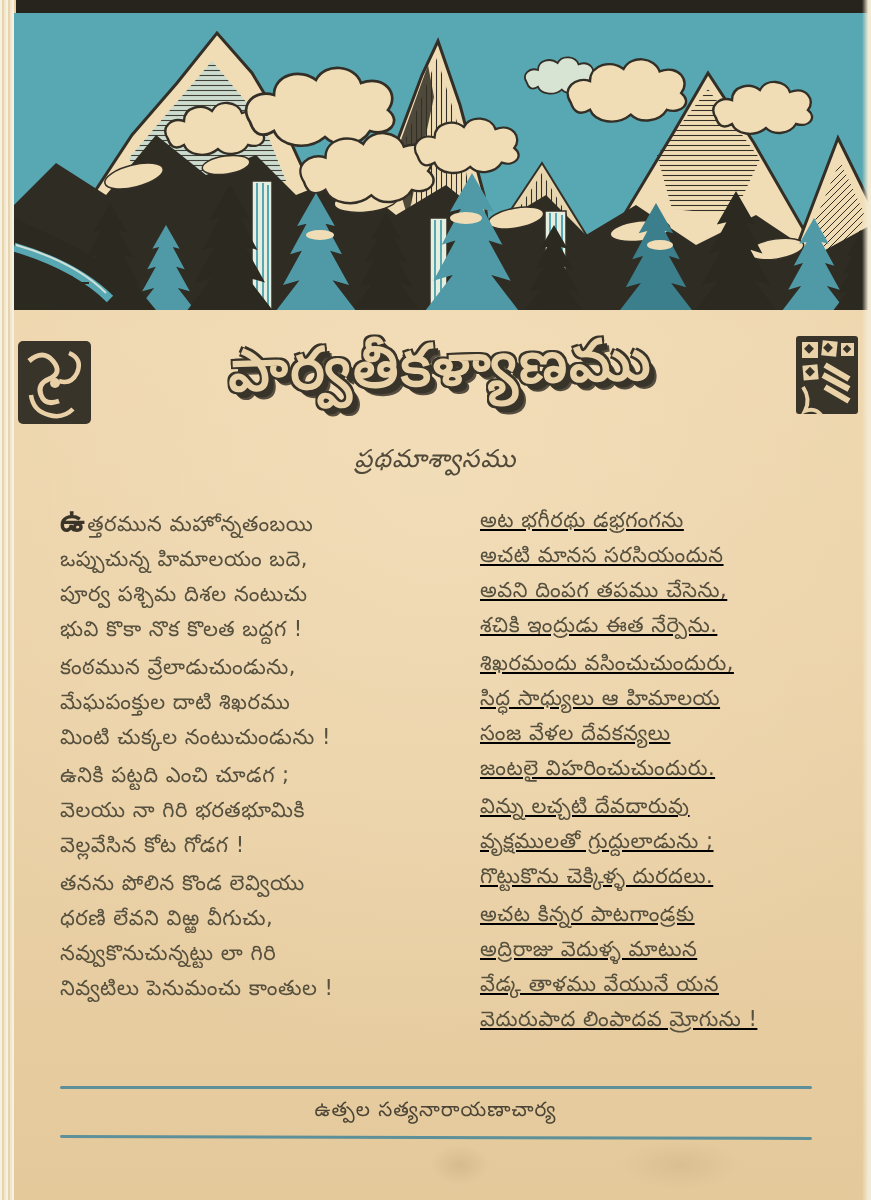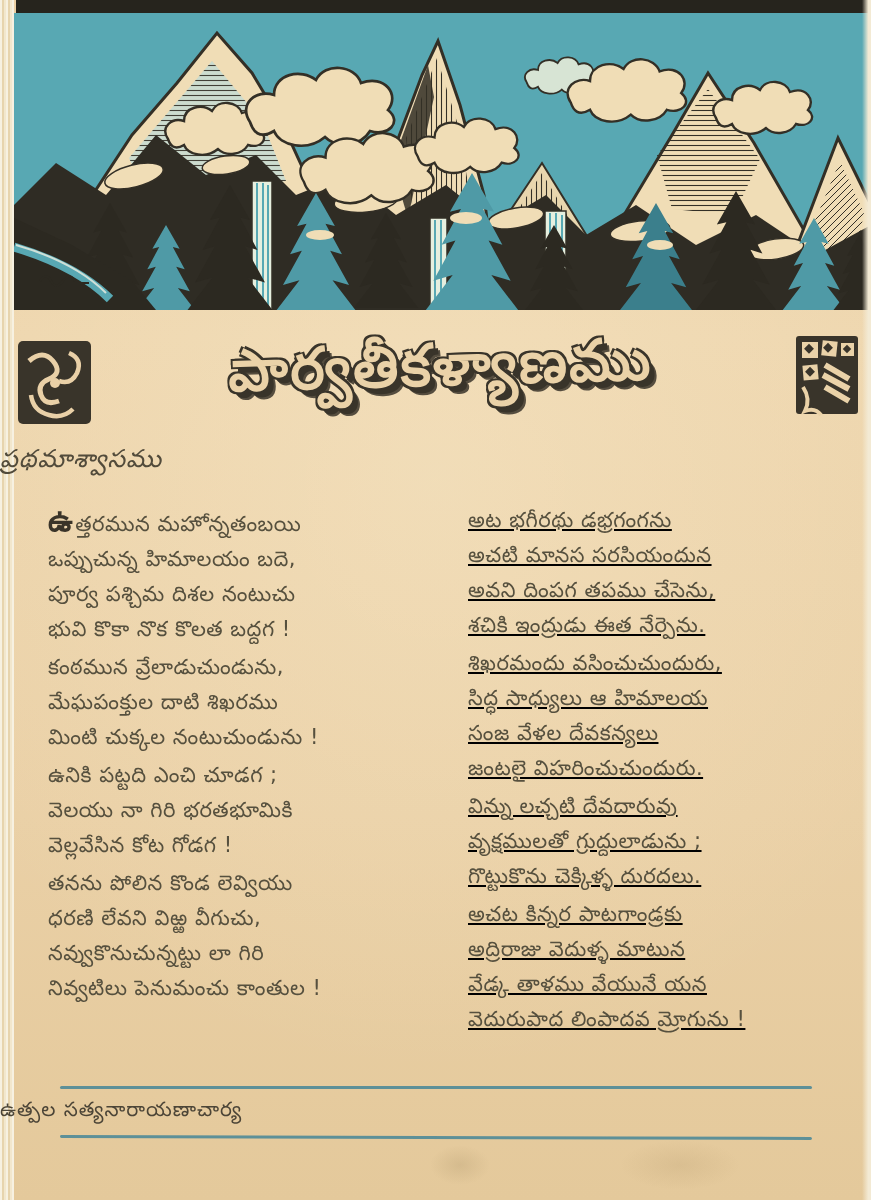--- a/index.html
+++ b/index.html
@@ -38,45 +38,45 @@
     transform:rotate(-1.6deg);
     color:#ead2a8;
     text-shadow:
       -2px -2px 0 #39342a, 2px -2px 0 #39342a,
       -2px 2px 0 #39342a, 2px 2px 0 #39342a,
       5px 6px 0 #39342a, 7px 8px 0 rgba(57,52,42,0.85);
     white-space:nowrap;
   }
   .subtitle{
     position:absolute;left:0;top:444px;width:871px;
-    font-size:25px;font-style:italic;
+    text-align:center;font-size:25px;font-style:italic;
     color:#524b3b;letter-spacing:1px;
   }
   .poem{
-    position:absolute;left:48px;top:503px;width:790px;display:flex;
+    position:absolute;left:60px;top:503px;width:790px;display:flex;
   }
   .col{width:385px;}
   .col.right-col{width:370px;margin-left:35px;text-decoration:underline;}
   .stanza{margin:0 0 3px 0;}
   .line{
     font-size:21px;line-height:35px;color:#56503e;
     letter-spacing:0.5px;white-space:nowrap;
   }
   .drop-initial{
     font-size:31px;font-weight:bold;color:#3a3429;line-height:35px;
     margin-right:2px;
   }
   .footer-rule{
     position:absolute;left:60px;width:752px;height:3px;
     background:#5d9098;border-radius:2px;
   }
   .rule-top{top:1086px;}
   .rule-bottom{top:1136px;transform:rotate(0.15deg);}
   .author{
-    position:absolute;left:0;top:1097px;width:871px;
+    position:absolute;left:0;top:1097px;width:871px;text-align:center;
     font-size:20px;color:#4c4537;letter-spacing:1px;
   }
   .stain{
     position:absolute;border-radius:50%;pointer-events:none;
   }
   .stain-1{left:620px;top:1140px;width:120px;height:50px;
     background:radial-gradient(closest-side,rgba(120,92,48,0.10),rgba(0,0,0,0));}
   .stain-2{left:430px;top:1145px;width:60px;height:40px;
     background:radial-gradient(closest-side,rgba(100,80,40,0.12),rgba(0,0,0,0));}
 </style>

